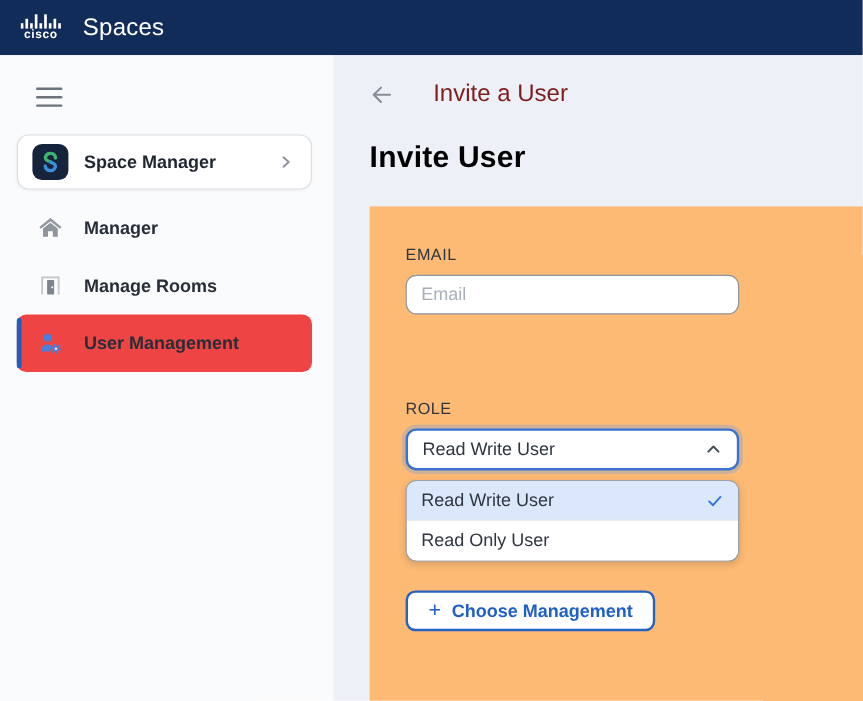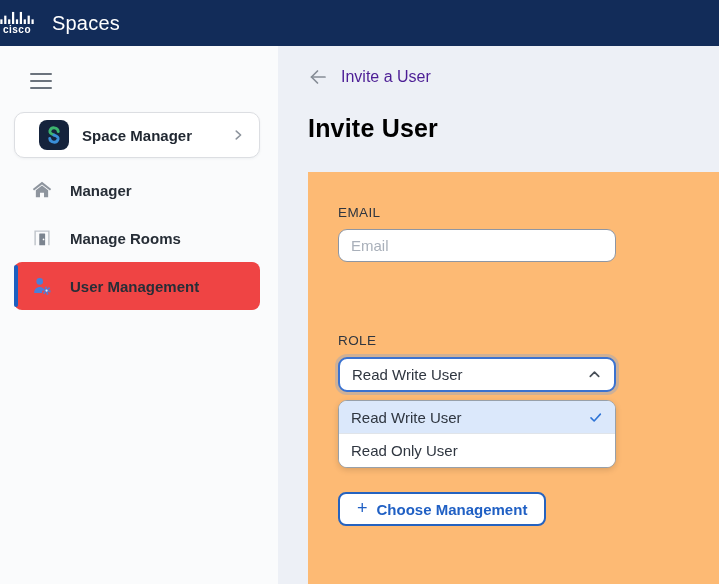--- a/index.html
+++ b/index.html
@@ -1,56 +1,56 @@
 <!DOCTYPE html>
 <html><head>
 <meta charset="utf-8">
 <style>
   * { margin:0; padding:0; box-sizing:border-box; }
   html,body { width:719px; height:584px; overflow:hidden;
     font-family:"Liberation Sans", sans-serif; background:#ffffff; }
 
   
-  .header { height:46px; background:#122c59; display:flex; align-items:center; padding-left:0; }
+  .header { height:46px; background:#122c59; display:flex; align-items:center; padding-left:17px; }
   .logo { display:flex; flex-direction:column; align-items:center; line-height:1; }
   .logo-bars { display:block; }
   .brand-text { color:#ffffff; font-size:10px; font-weight:700; letter-spacing:.5px; margin-top:1px; }
   .app-name { color:#ffffff; font-size:20px; font-weight:400; margin-left:18px; letter-spacing:.2px; }
 
   
   .layout { display:flex; height:538px; }
   .sidebar { width:278px; background:#fafbfc; flex-shrink:0; }
   .main { flex:1; background:#edf0f6; position:relative; }
 
   
   .hamburger { margin:27px 0 0 30px; width:22px; cursor:pointer; }
   .hamburger span { display:block; height:2px; background:#6b737d; margin-bottom:5px; border-radius:1px; }
   .hamburger span:last-child { margin-bottom:0; }
 
   .app-card { margin:23px 18px 0 14px; height:46px; background:#ffffff;
     border:1px solid #dcdee2; border-radius:10px; display:flex; align-items:center;
-    padding:0 14px 0 24px; box-shadow:0 1px 3px rgba(20,30,50,.05); cursor:pointer; }
+    padding:0 14px 0 12px; box-shadow:0 1px 3px rgba(20,30,50,.05); cursor:pointer; }
   .app-icon { width:30px; height:30px; border-radius:8px; background:#15233c;
     display:flex; align-items:center; justify-content:center; margin-right:13px; flex-shrink:0; }
   .app-card-label { font-size:15px; font-weight:700; color:#1f2630; }
   .app-card .chev { margin-left:auto; display:flex; }
 
   .nav { margin-top:8px; }
   .nav-item { height:48px; display:flex; align-items:center; margin:0 18px 0 14px;
     padding-left:16px; border-radius:8px; position:relative; cursor:pointer; }
   .nav-item .icon { width:24px; height:24px; margin-right:16px; display:flex;
     align-items:center; justify-content:center; flex-shrink:0; }
   .nav-label { font-size:15px; font-weight:700; color:#272e37; }
   .nav-item.selected { background:#ef4444; }
   .nav-item.selected::before { content:""; position:absolute; left:0; top:3px; bottom:3px;
     width:4px; border-radius:3px; background:#1d5fc0; }
 
   
   .breadcrumb { display:flex; align-items:center; gap:13px; padding:21px 0 0 30px; }
-  .breadcrumb-label { color:#4c1d95; font-size:16px; }
+  .breadcrumb-label { color:#7f1d1d; font-size:20px;margin-left:20px; }
   .back-btn { display:flex; cursor:pointer; }
   .page-title { margin:27px 0 0 30px; font-size:25px; font-weight:700; color:#000000; letter-spacing:.2px; }
 
   .panel { position:absolute; left:30px; right:0; top:126px; bottom:0;
     background:#fdba74; padding:33px 0 0 30px; }
 
   .field-label { font-size:13.5px; font-weight:500; color:#2f3640; letter-spacing:.4px; margin-bottom:9px; }
   .text-input { width:278px; height:33px; border:1px solid #8e96a3; border-radius:9px;
     padding:0 12px; font-size:15px; color:#2f3640; background:#fff;
     font-family:"Liberation Sans", sans-serif; outline:none; display:block; }

